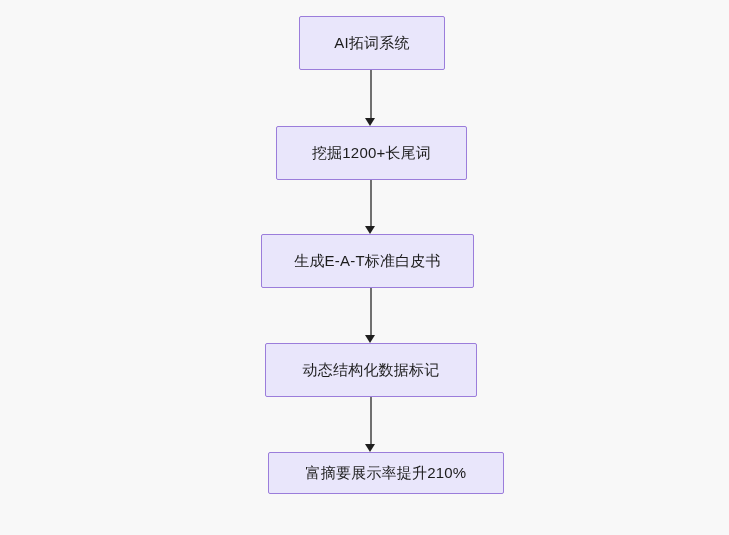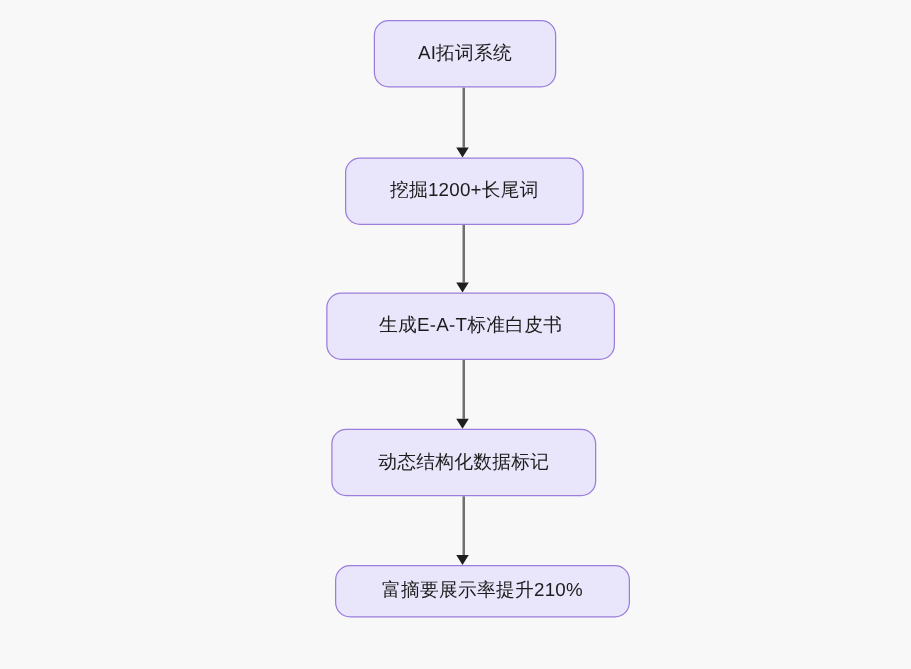--- a/index.html
+++ b/index.html
@@ -16,21 +16,21 @@
   #flowchart {
     position: relative;
     width: 729px;
     height: 535px;
   }
   .node {
     position: absolute;
     box-sizing: border-box;
     background: #e9e6fb;
     border: 1.5px solid #9b7ddb;
-    border-radius: 12px;
+    border-radius: 2px;
     display: flex;
     align-items: center;
     justify-content: center;
     color: #1c1c1c;
     font-size: 15px;
     line-height: 1.2;
     letter-spacing: 0.2px;
     white-space: nowrap;
   }
   .connector {
@@ -65,21 +65,21 @@
   <div class="arrowhead" style="left:365px; top:444px;"></div>
 
   <div class="node" style="left:299px; top:16px; width:146px; height:54px;">
     <span>AI拓词系统</span>
   </div>
 
   <div class="node" style="left:276px; top:126px; width:191px; height:54px;">
     <span>挖掘1200+长尾词</span>
   </div>
 
-  <div class="node" style="left:261px; top:234px; width:231px; height:54px;">
+  <div class="node" style="left:261px; top:234px; width:213px; height:54px;">
     <span>生成E-A-T标准白皮书</span>
   </div>
 
   <div class="node" style="left:265px; top:343px; width:212px; height:54px;align-items:center;">
     <span>动态结构化数据标记</span>
   </div>
 
   <div class="node" style="left:268px; top:452px; width:236px; height:42px;">
     <span>富摘要展示率提升210%</span>
   </div>

